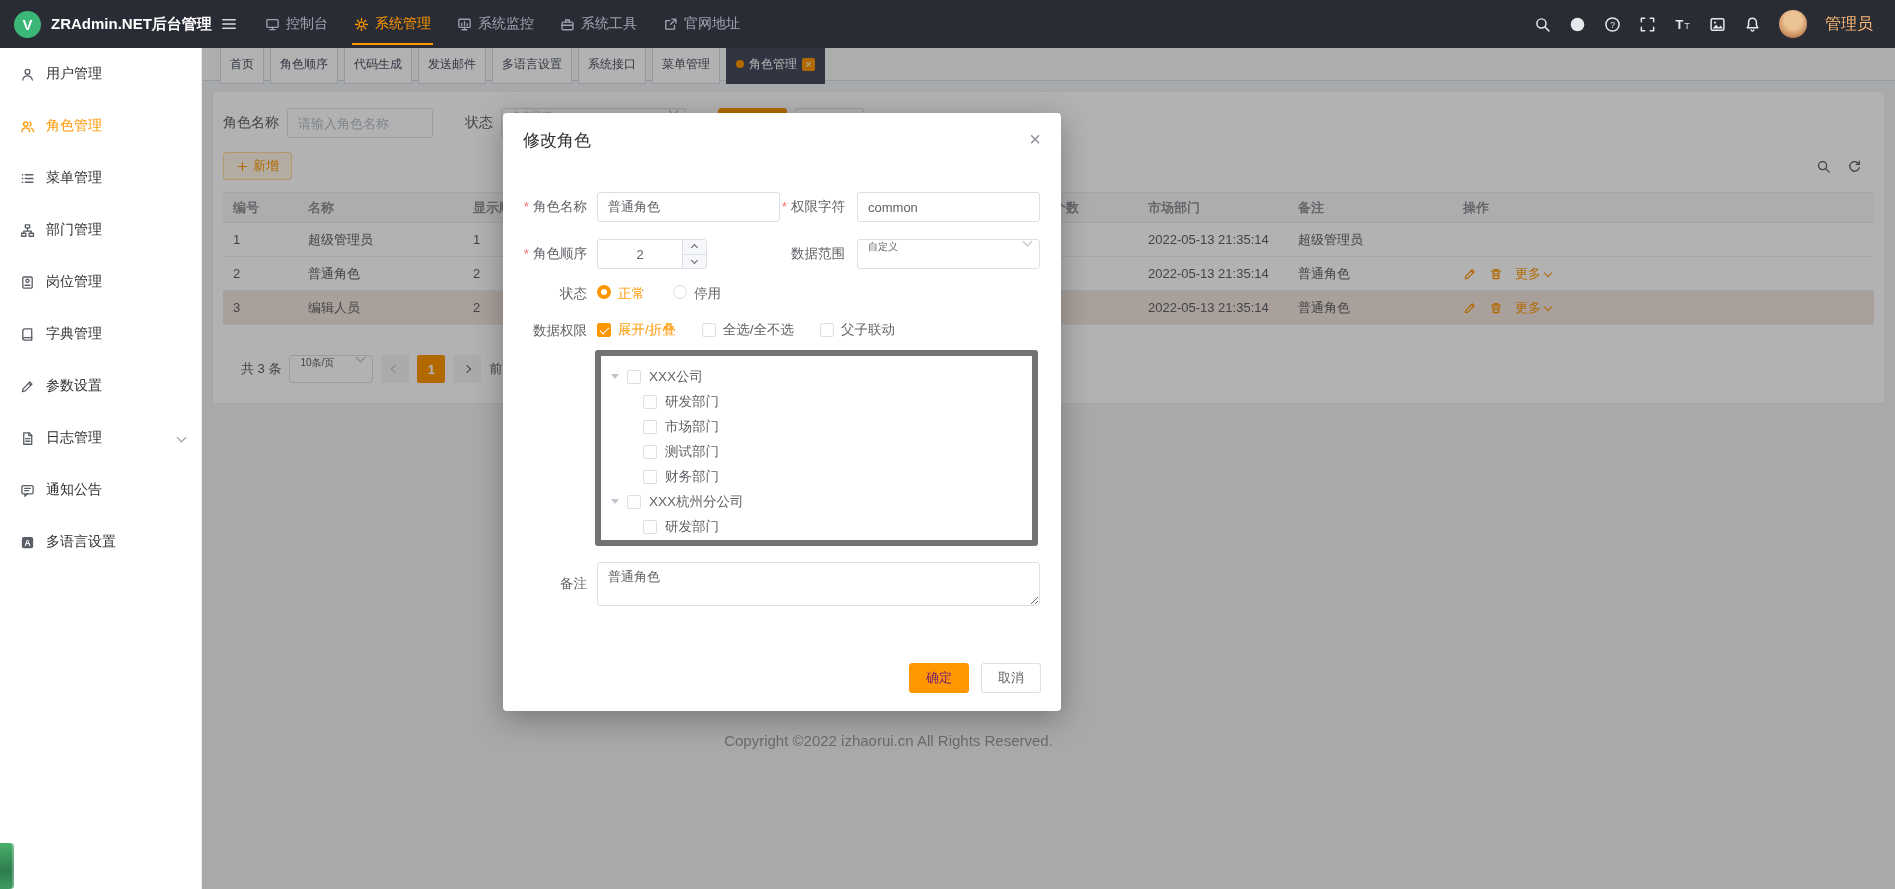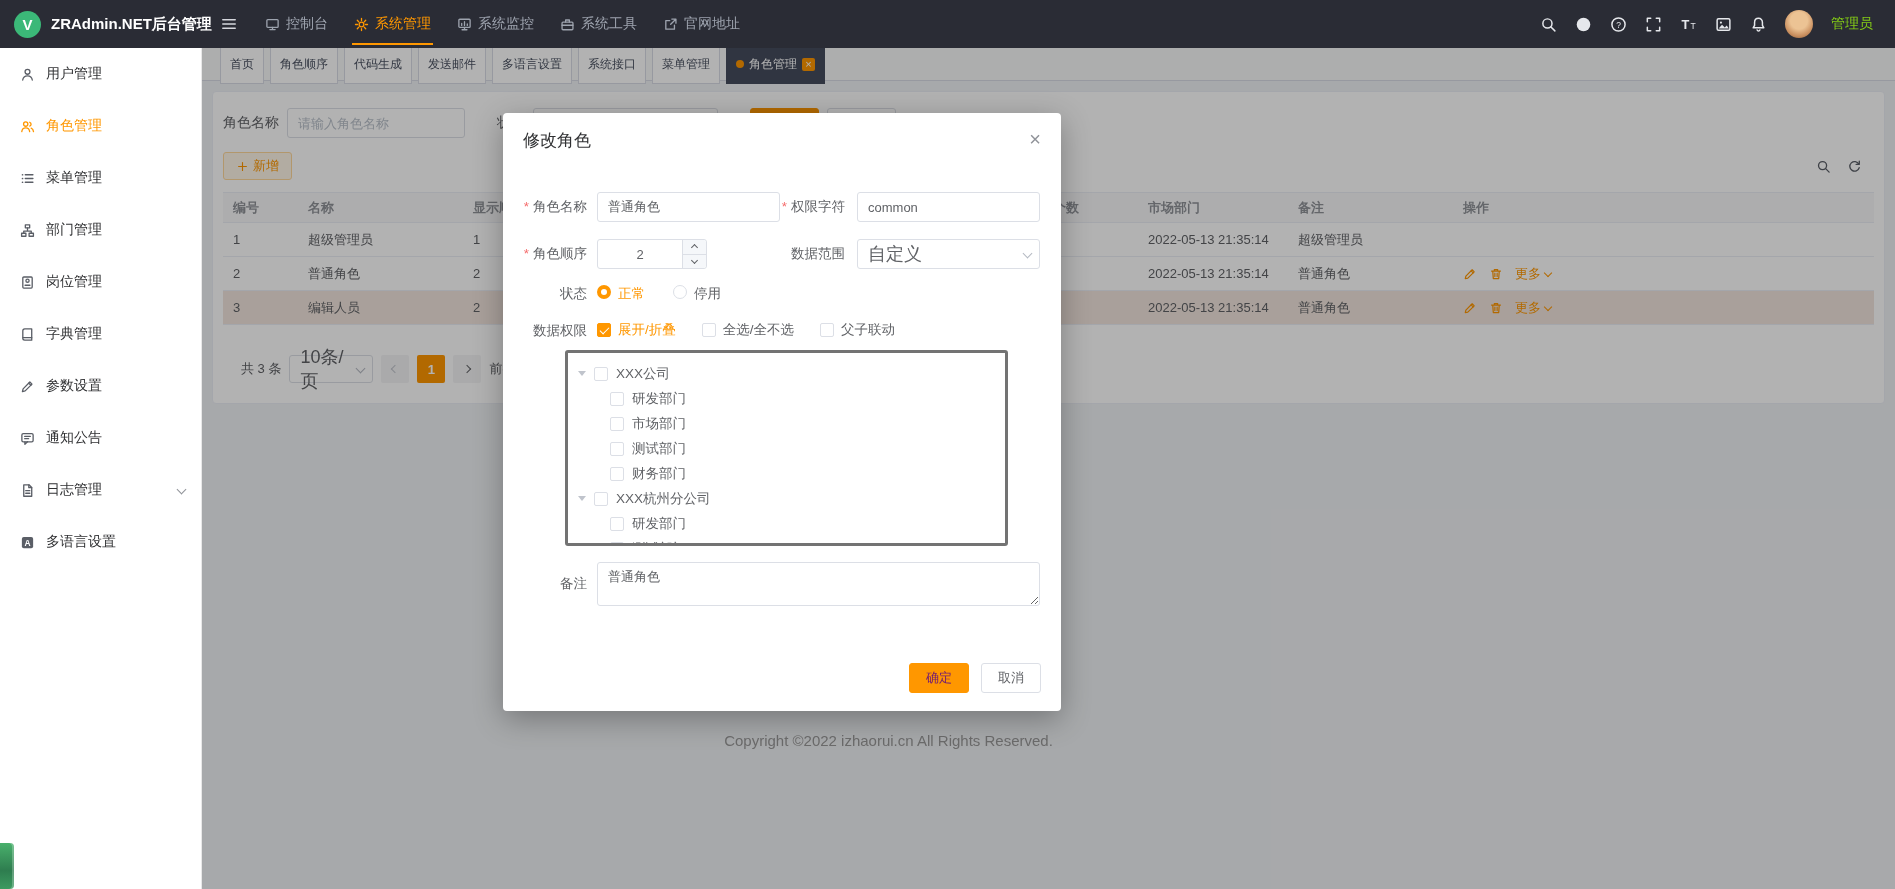--- a/index.html
+++ b/index.html
@@ -19,41 +19,41 @@
 .logo-title{color:#fff;font-weight:bold;font-size:15px;white-space:nowrap}
 .hamburger{margin:0 14px 0 18px;color:#d5d7dd;cursor:pointer;width:18px;height:18px}
 .topnav{display:flex;align-items:stretch;height:100%}
 .topnav-item{display:flex;align-items:center;gap:6px;padding:0 13px;font-size:14px;color:#9da3ae;cursor:pointer;position:relative}
 .topnav-item .i{width:15px;height:15px}
 .topnav-item.active{color:var(--accent,#ff9700)}
 .topnav-item.active::after{content:"";position:absolute;left:11px;right:11px;bottom:3px;height:2px;background:var(--accent,#ff9700)}
 .topbar-right{margin-left:auto;display:flex;align-items:center;gap:18px;padding-right:22px}
 .topbar-right .i{width:17px;height:17px;color:#e6e8ec;cursor:pointer}
 .avatar{width:28px;height:28px;border-radius:50%;flex:none;cursor:pointer;background:radial-gradient(circle at 50% 38%,#ecc394 0 38%,#c98f5f 68%,#7d5132 100%)}
-.username{color:#84cc16;font-size:14px;cursor:pointer}
+.username{color:#fdba74;font-size:16px;cursor:pointer}
 
 .sidebar{position:absolute;top:48px;left:0;width:202px;bottom:0;background:#fff;border-right:1px solid #e8e8e8;z-index:55}
 .side-item{height:52px;display:flex;align-items:center;gap:11px;padding:0 16px 0 20px;font-size:14px;color:#303133;cursor:pointer}
 .side-item .i{color:#5a5e66;width:15px;height:15px}
 .side-item.active,.side-item.active .i{color:var(--accent,#ff9700)}
 .side-item .chev{margin-left:auto;color:#909399}
 
 .content{position:absolute;top:48px;left:202px;right:0;bottom:0;background:var(--page_bg,#f0f2f5);overflow:hidden}
 .tabbar{height:33px;background:#f8f9fa;border-bottom:1px solid #d8dce5;display:flex;align-items:center;gap:6px;padding:0 18px}
 .tab{height:40px;display:inline-flex;align-items:center;gap:5px;padding:16px 9px;background:#fff;border:1px solid #d8dce5;font-size:12px;color:#495060;cursor:pointer;white-space:nowrap}
 .tab.active{background:var(--tab_active_bg,#454c5e);border-color:var(--tab_active_bg,#454c5e);color:#fff}
 .tab .dot{width:8px;height:8px;border-radius:50%;background:var(--accent,#ff9700);flex:none}
 .tab-close{width:13px;height:13px;border-radius:2px;background:var(--accent,#ff9700);color:#fff;display:inline-flex;align-items:center;justify-content:center;font-size:11px;line-height:1;cursor:pointer;flex:none}
 .card{margin:10px;background:#fff;border:1px solid #ebeef5;border-radius:4px;padding:10px 10px 20px;position:relative}
 .filter-row{display:flex;align-items:center;gap:8px;padding:6px 0 14px}
 .flt-label{font-size:14px;color:#606266;white-space:nowrap}
 .ml24{margin-left:24px}
-.text-input{width:178px;height:30px;border:1px solid #dcdfe6;border-radius:3px;padding:0 10px;font-size:13px;color:#606266;font-family:inherit;background:#fff}
+.text-input{width:146px;height:30px;border:1px solid #dcdfe6;border-radius:3px;padding:0 10px;font-size:13px;color:#606266;font-family:inherit;background:#fff}
 .text-input::placeholder{color:#b9c0ca}
-.select{height:30px;border:1px solid #dcdfe6;border-radius:3px;background:#fff;display:flex;align-items:center;justify-content:space-between;gap:6px;padding:0 8px 0 10px;font-size:18px;color:#606266;cursor:pointer}
+.select{height:30px;border:1px solid #dcdfe6;border-radius:3px;background:#fff;display:flex;align-items:flex-start;justify-content:space-between;gap:6px;padding:0 8px 0 10px;font-size:10px;color:#606266;cursor:pointer}
 .select .ph{color:#b9c0ca}
 .w185{width:185px}
 .w183{width:183px}
 .btn{height:30px;padding:0 12px;border-radius:3px;border:1px solid #dcdfe6;background:#fff;color:#606266;font-size:13px;display:inline-flex;align-items:center;gap:4px;cursor:pointer;font-family:inherit;white-space:nowrap}
 .btn .i{width:13px;height:13px}
 .btn.primary{background:var(--accent,#ff9700);border-color:var(--accent,#ff9700);color:#701a75}
 .btn.warn-plain{background:#fff7e8;border-color:#ffd89b;color:var(--accent,#ff9700);height:28px}
 .tool-row{display:flex;align-items:center;justify-content:space-between;padding-bottom:12px}
 .tool-icons{display:flex;gap:16px;padding-right:12px}
 .tool-icons .i{color:#5a5e66;width:15px;height:15px;cursor:pointer}
@@ -101,21 +101,21 @@
 .num-ctrl .chev{width:5px;height:5px;color:#606266}
 .radio{display:inline-flex;gap:7px;margin-right:28px;cursor:pointer;font-size:13.5px;color:#606266}
 .radio .rdot{width:14px;height:14px;border-radius:50%;border:1px solid #dcdfe6;background:#fff;flex:none}
 .radio.sel{color:var(--accent,#ff9700)}
 .radio.sel .rdot{border:4px solid var(--accent,#ff9700)}
 .check{display:inline-flex;align-items:center;gap:7px;margin-right:26px;cursor:pointer;font-size:13.5px;color:#606266}
 .box{width:14px;height:14px;border:1px solid #dcdfe6;border-radius:2px;background:#fff;position:relative;flex:none}
 .check.on{color:var(--accent,#ff9700)}
 .check.on .box{background:var(--accent,#ff9700);border-color:var(--accent,#ff9700)}
 .check.on .box::after{content:"";position:absolute;left:4px;top:1px;width:4px;height:8px;border-right:1.5px solid #fff;border-bottom:1.5px solid #fff;transform:rotate(45deg)}
-.tree{margin-left:62px;width:443px;height:196px;border:3px solid #737373;border-radius:3px;padding:8px 0;overflow:hidden;font-size:13.5px;color:#606266}
+.tree{margin-left:92px;width:443px;height:196px;border:6px solid #737373;border-radius:3px;padding:8px 0;overflow:hidden;font-size:13.5px;color:#606266}
 .tnode{display:flex;align-items:center;height:25px;gap:8px;padding-left:10px;cursor:pointer}
 .tnode.child{padding-left:42px}
 .caret{width:0;height:0;border-left:4.5px solid transparent;border-right:4.5px solid transparent;border-top:5.5px solid #c0c4cc;flex:none}
 .ftextarea{width:443px;height:44px;border:1px solid #dcdfe6;border-radius:3px;padding:5px 10px;font-size:13px;color:#606266;font-family:inherit;resize:both}
 .modal-foot{position:absolute;right:20px;bottom:18px;display:flex;gap:12px}
 .modal-foot .btn{padding:0 16px}
 
 .corner{position:absolute;left:0;bottom:0;width:14px;height:46px;border-radius:0 4px 4px 0;background:linear-gradient(180deg,#49b06c 0%,#2e7d4f 60%,#3c9a60 100%);z-index:200;box-shadow:inset -2px 0 0 rgba(255,255,255,.25)}
 </style>
 </head>
@@ -290,35 +290,35 @@
         <svg viewBox="0 0 16 16" fill="none" stroke="currentColor" stroke-width="1.4" stroke-linecap="round" stroke-linejoin="round">
           <path d="M2.6 13.4l.7-2.9 7.2-7.3 2.3 2.3-7.3 7.2-2.9.7z"></path>
           <path d="M9.3 4.4l2.3 2.3"></path>
         </svg>
       </span>
       <span>参数设置</span>
     </div>
     <div class="side-item">
       <span class="i">
         <svg viewBox="0 0 16 16" fill="none" stroke="currentColor" stroke-width="1.4" stroke-linecap="round" stroke-linejoin="round">
+          <path d="M4 1.9h5.6l2.9 2.9v9.3H4z"></path>
+          <path d="M9.4 1.9v3.1h3.1M6.1 8.2h4.4M6.1 10.9h4.4"></path>
+        </svg>
+      </span>
+      <span>日志管理</span>
+      <span class="chev down"></span>
+    </div>
+    <div class="side-item">
+      <span class="i">
+        <svg viewBox="0 0 16 16" fill="none" stroke="currentColor" stroke-width="1.4" stroke-linecap="round" stroke-linejoin="round">
           <rect x="2" y="2.7" width="12" height="8.8" rx="1.5"></rect>
           <path d="M5.2 11.5v2.6l2.8-2.6M5 5.8h6M5 8.2h4.2"></path>
         </svg>
       </span>
       <span>通知公告</span>
-    </div>
-    <div class="side-item">
-      <span class="i">
-        <svg viewBox="0 0 16 16" fill="none" stroke="currentColor" stroke-width="1.4" stroke-linecap="round" stroke-linejoin="round">
-          <path d="M4 1.9h5.6l2.9 2.9v9.3H4z"></path>
-          <path d="M9.4 1.9v3.1h3.1M6.1 8.2h4.4M6.1 10.9h4.4"></path>
-        </svg>
-      </span>
-      <span>日志管理</span>
-      <span class="chev down"></span>
     </div>
     <div class="side-item">
       <span class="i">
         <svg viewBox="0 0 16 16" fill="none" stroke="currentColor" stroke-width="1.4" stroke-linecap="round" stroke-linejoin="round">
           <rect x="2" y="2" width="12" height="12" rx="2" fill="currentColor" stroke="none"></rect>
           <text x="8" y="11.4" text-anchor="middle" font-size="9" font-weight="bold" fill="#fff" stroke="none" font-family="sans-serif">A</text>
         </svg>
       </span>
       <span>多语言设置</span>
     </div>

